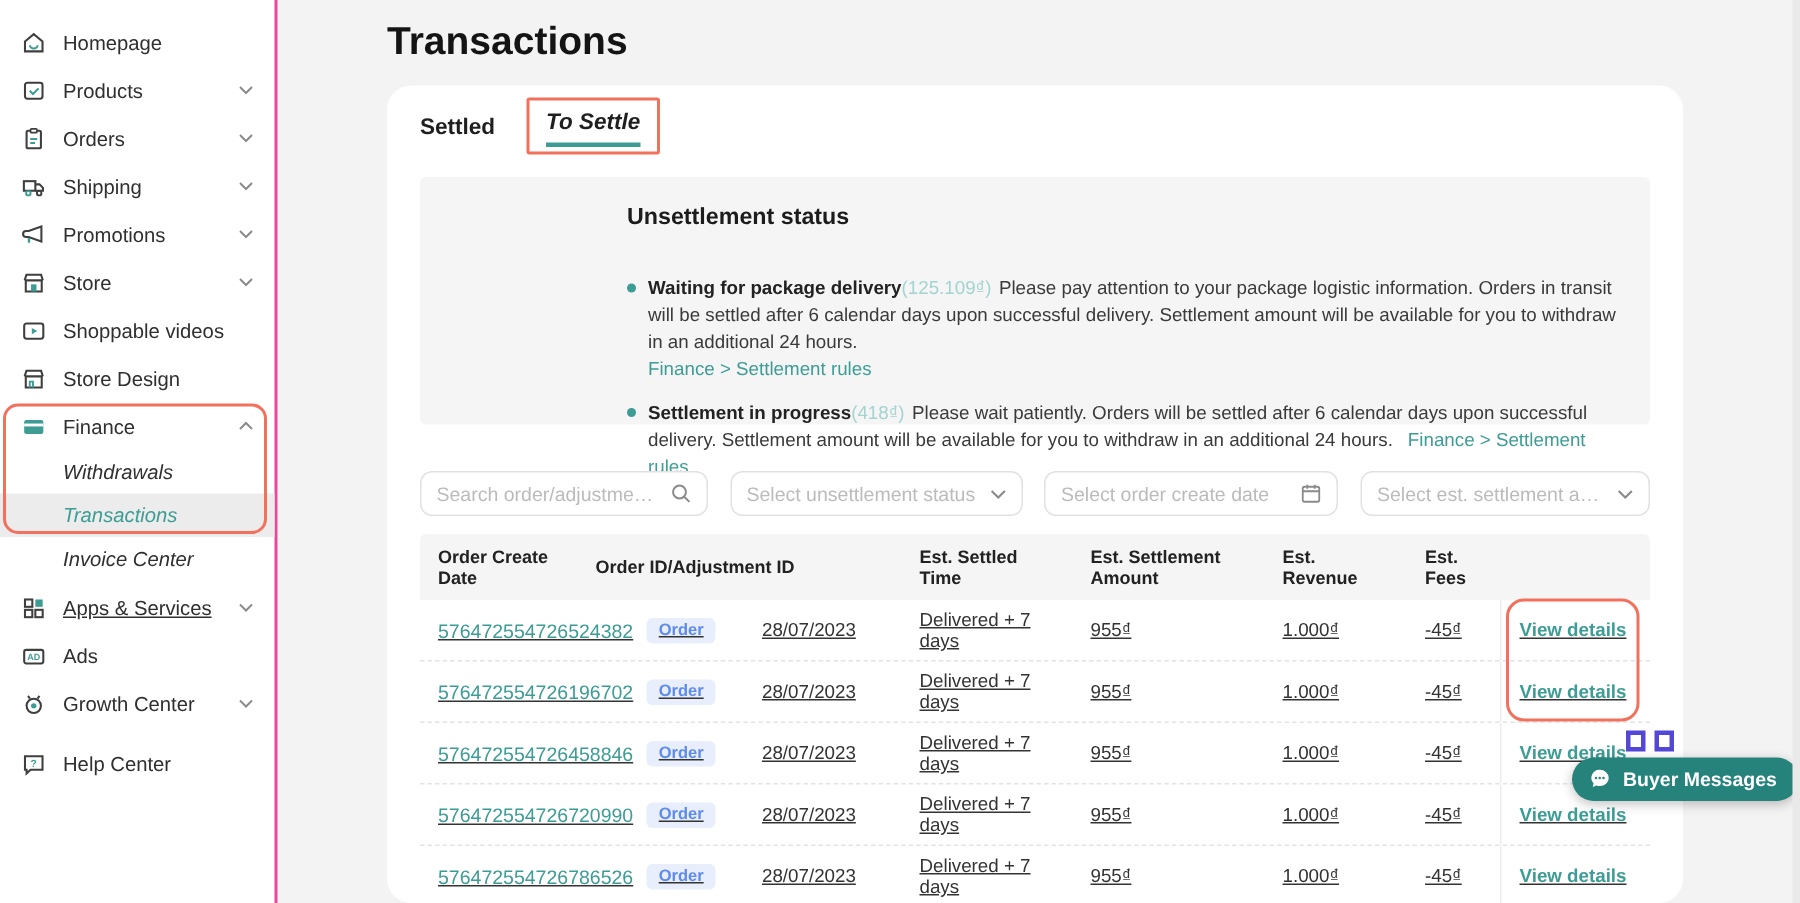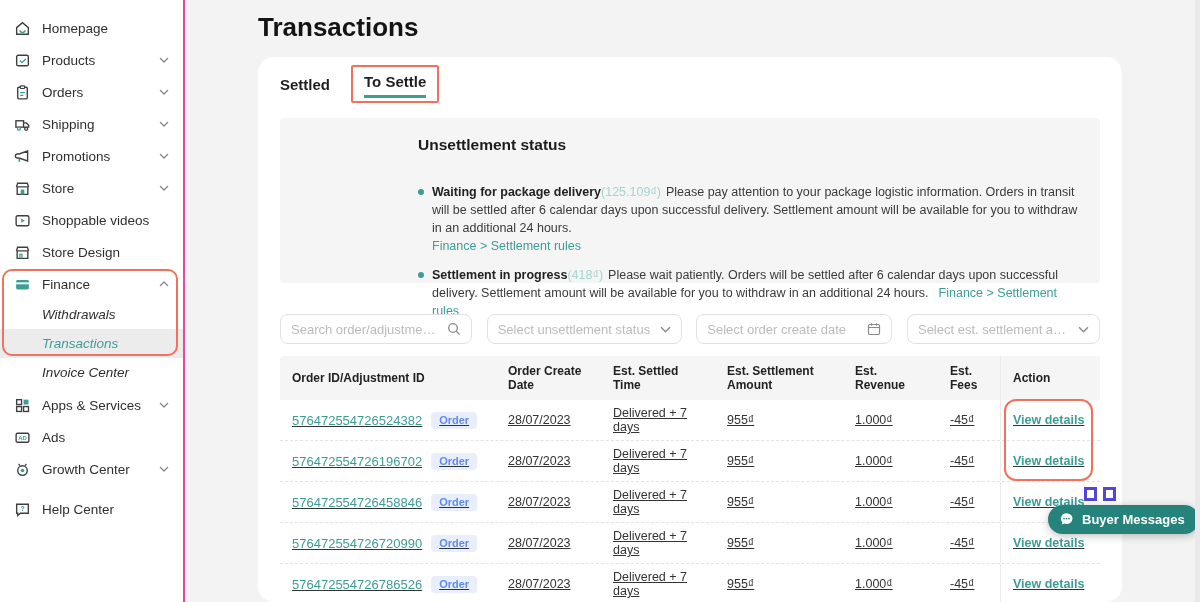--- a/index.html
+++ b/index.html
@@ -25,34 +25,34 @@
   .nav-item .chev { margin-left:auto; display:flex; }
   .nav-sub {
     height:29px; display:flex; align-items:center; padding:0 14px 0 42px;
     font-size:13.5px; color:#2f2f2f; cursor:pointer;font-style:italic;
   }
   .nav-sub.active { background:#ececec; color:#3d9d95; }
   .finance-annotation {
     position:absolute; left:2px; top:269px; width:176px; height:87px;
     border:2px solid #f2715c; border-radius:10px; pointer-events:none; z-index:3;
   }
-  .mt2{margin-top:2px;} .mt8{margin-top:8px;}
+  .mt2{margin-top:2px;text-decoration:underline;} .mt8{margin-top:8px;}
   
   .page-title {
     position:absolute; left:258px; top:12px; font-size:26px; font-weight:700; color:#141414; z-index:1;
   }
   .card {
     position:absolute; left:258px; top:57px; width:864px; height:545px;
     background:#fff; border-radius:16px; z-index:1;
   }
   
   .tabs { position:absolute; left:22px; top:8px; display:flex; align-items:center; }
   .tab { font-size:15px; font-weight:700; color:#1f1f1f; cursor:pointer; }
   .tab-active-wrap {
-    margin-left:21px; border:2px solid #f2715c; border-radius:2px; padding:6px 11px 3px;
+    margin-left:21px; border:2px solid #f2715c; border-radius:2px; padding:6px 11px 3px;font-style:italic;
   }
   .tab-active-label { display:inline-block; padding-bottom:5px; border-bottom:3px solid #3d9d95; }
   
   .panel {
     position:absolute; left:22px; top:61px; width:820px; height:165px;
     background:#f5f5f6; border-radius:4px;
   }
   .donut {
     position:absolute; left:18px; top:14px; width:103px; height:103px; border-radius:50%;
     background:conic-gradient(from 2deg, #f5f5f6 0deg 9deg, #8ecac6 9deg 360deg);
@@ -376,27 +376,26 @@
       <span class="f-icon">
         <svg width="11" height="7" viewBox="0 0 10 6" fill="none">
             <path d="M1 1l4 4 4-4" stroke="#8a8a8a" stroke-width="1.3"></path>
           </svg>
       </span>
     </div>
   </div>
 
   <div class="table">
     <div class="thead">
+      <div class="th c2">Order Create Date</div>
       <div class="th c1">Order ID/Adjustment ID</div>
-      <div class="th c2">Order Create Date</div>
       <div class="th c3">Est. Settled Time</div>
       <div class="th c4">Est. Settlement Amount</div>
       <div class="th c5">Est. Revenue</div>
       <div class="th c6">Est. Fees</div>
-      <div class="th c7">Action</div>
     </div>
 
     <div class="trow">
       <div class="td c1">
           <span class="order-id">576472554726524382</span>
           <span class="order-badge">Order</span>
         </div>
       <div class="td c2">28/07/2023</div>
       <div class="td c3">Delivered + 7 days</div>
       <div class="td c4">955₫</div>

